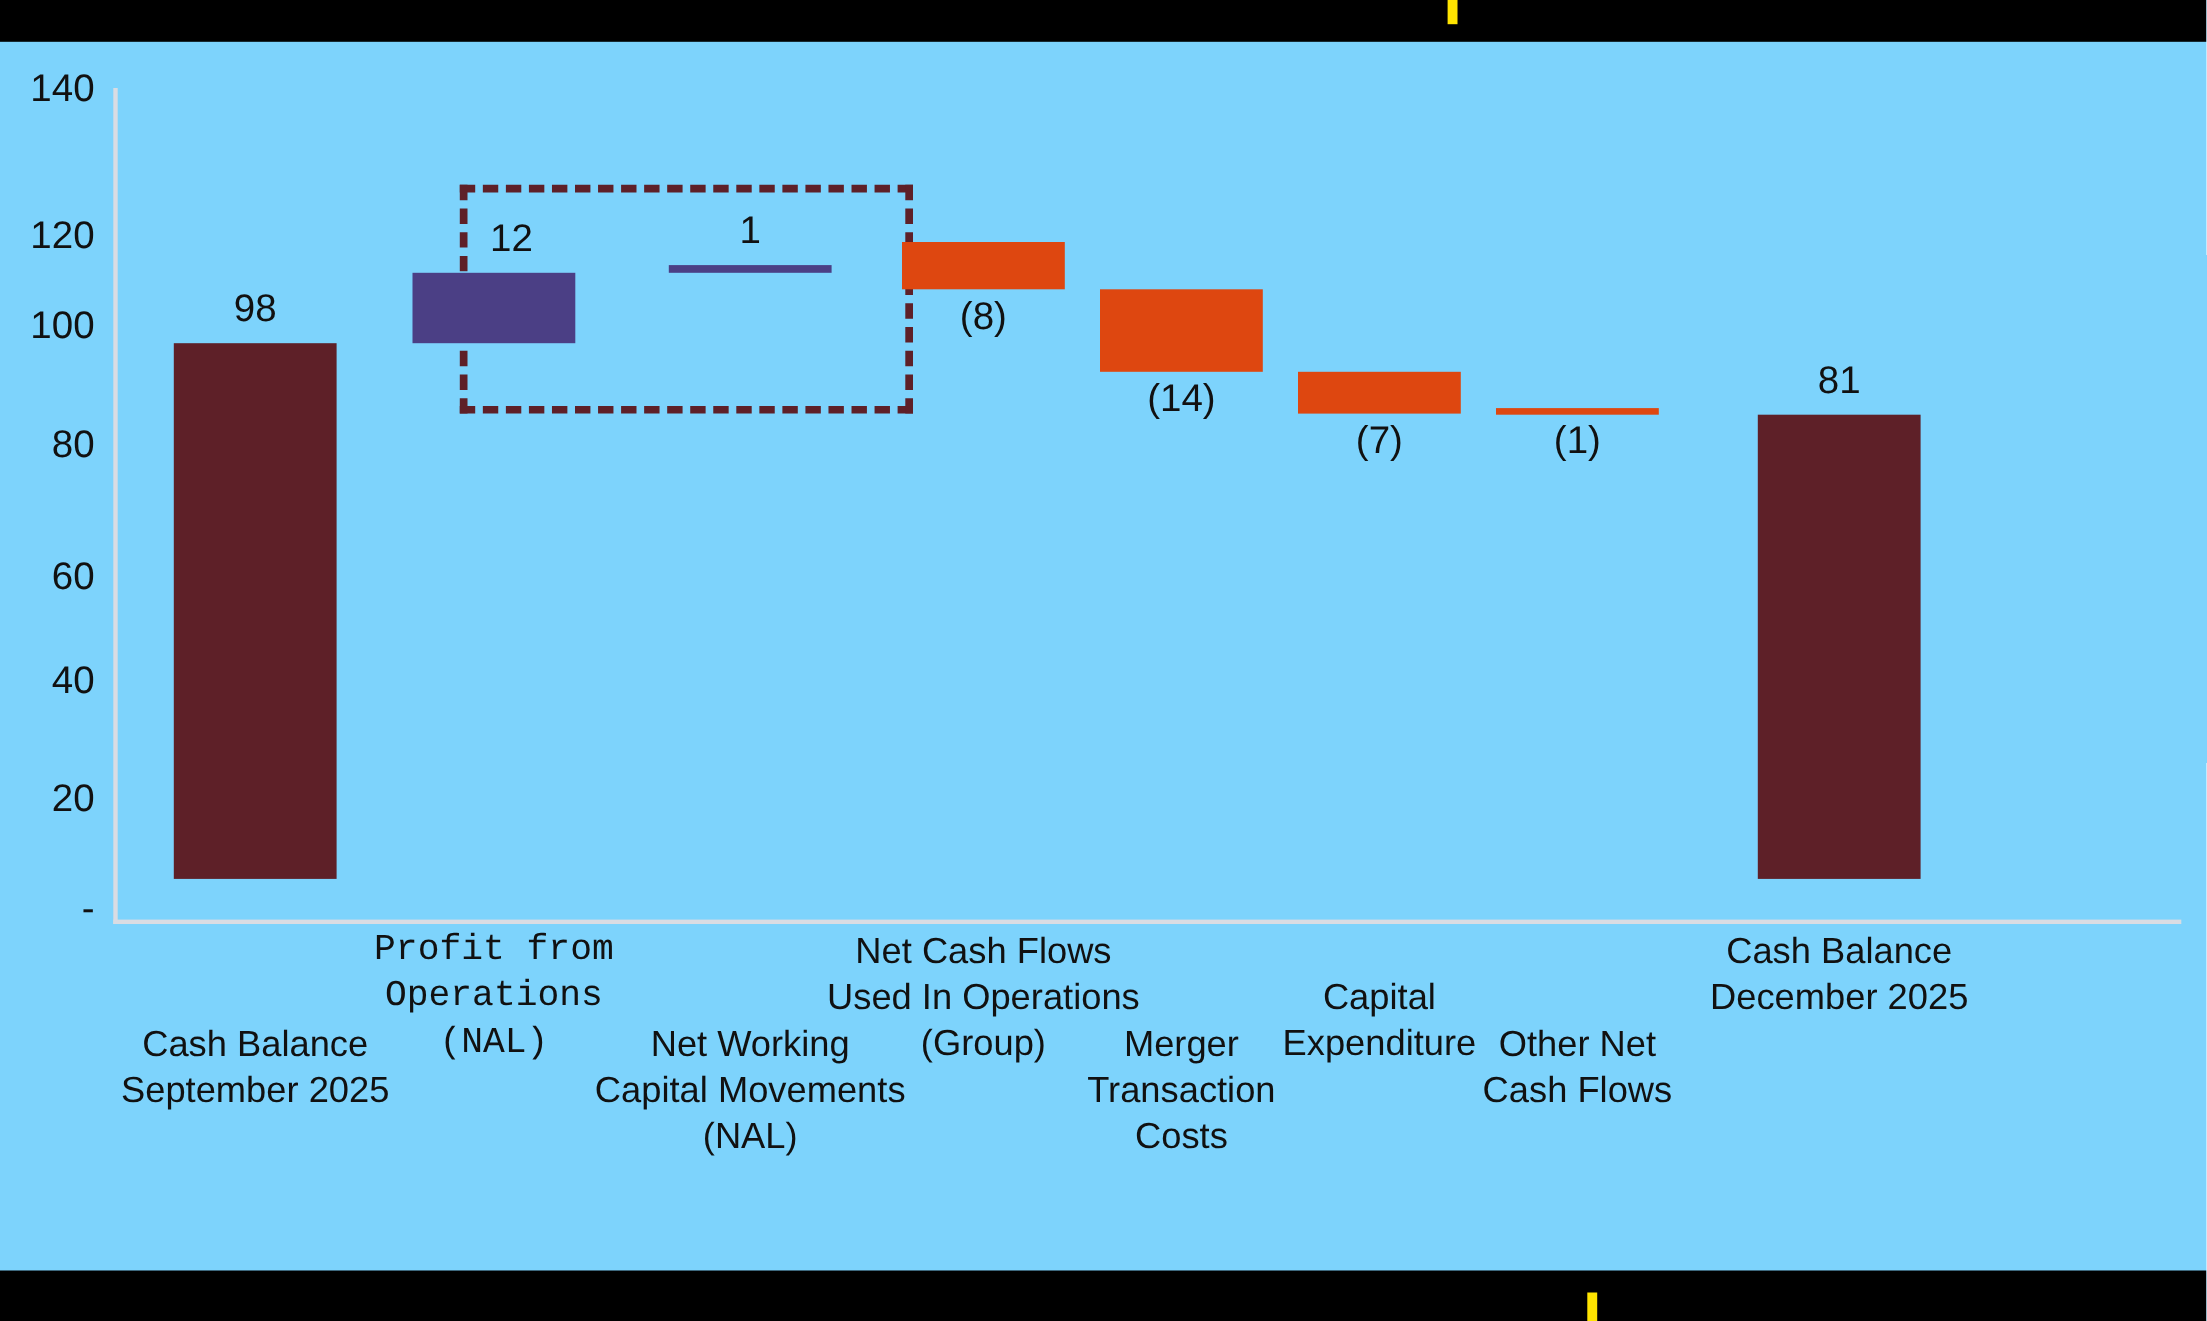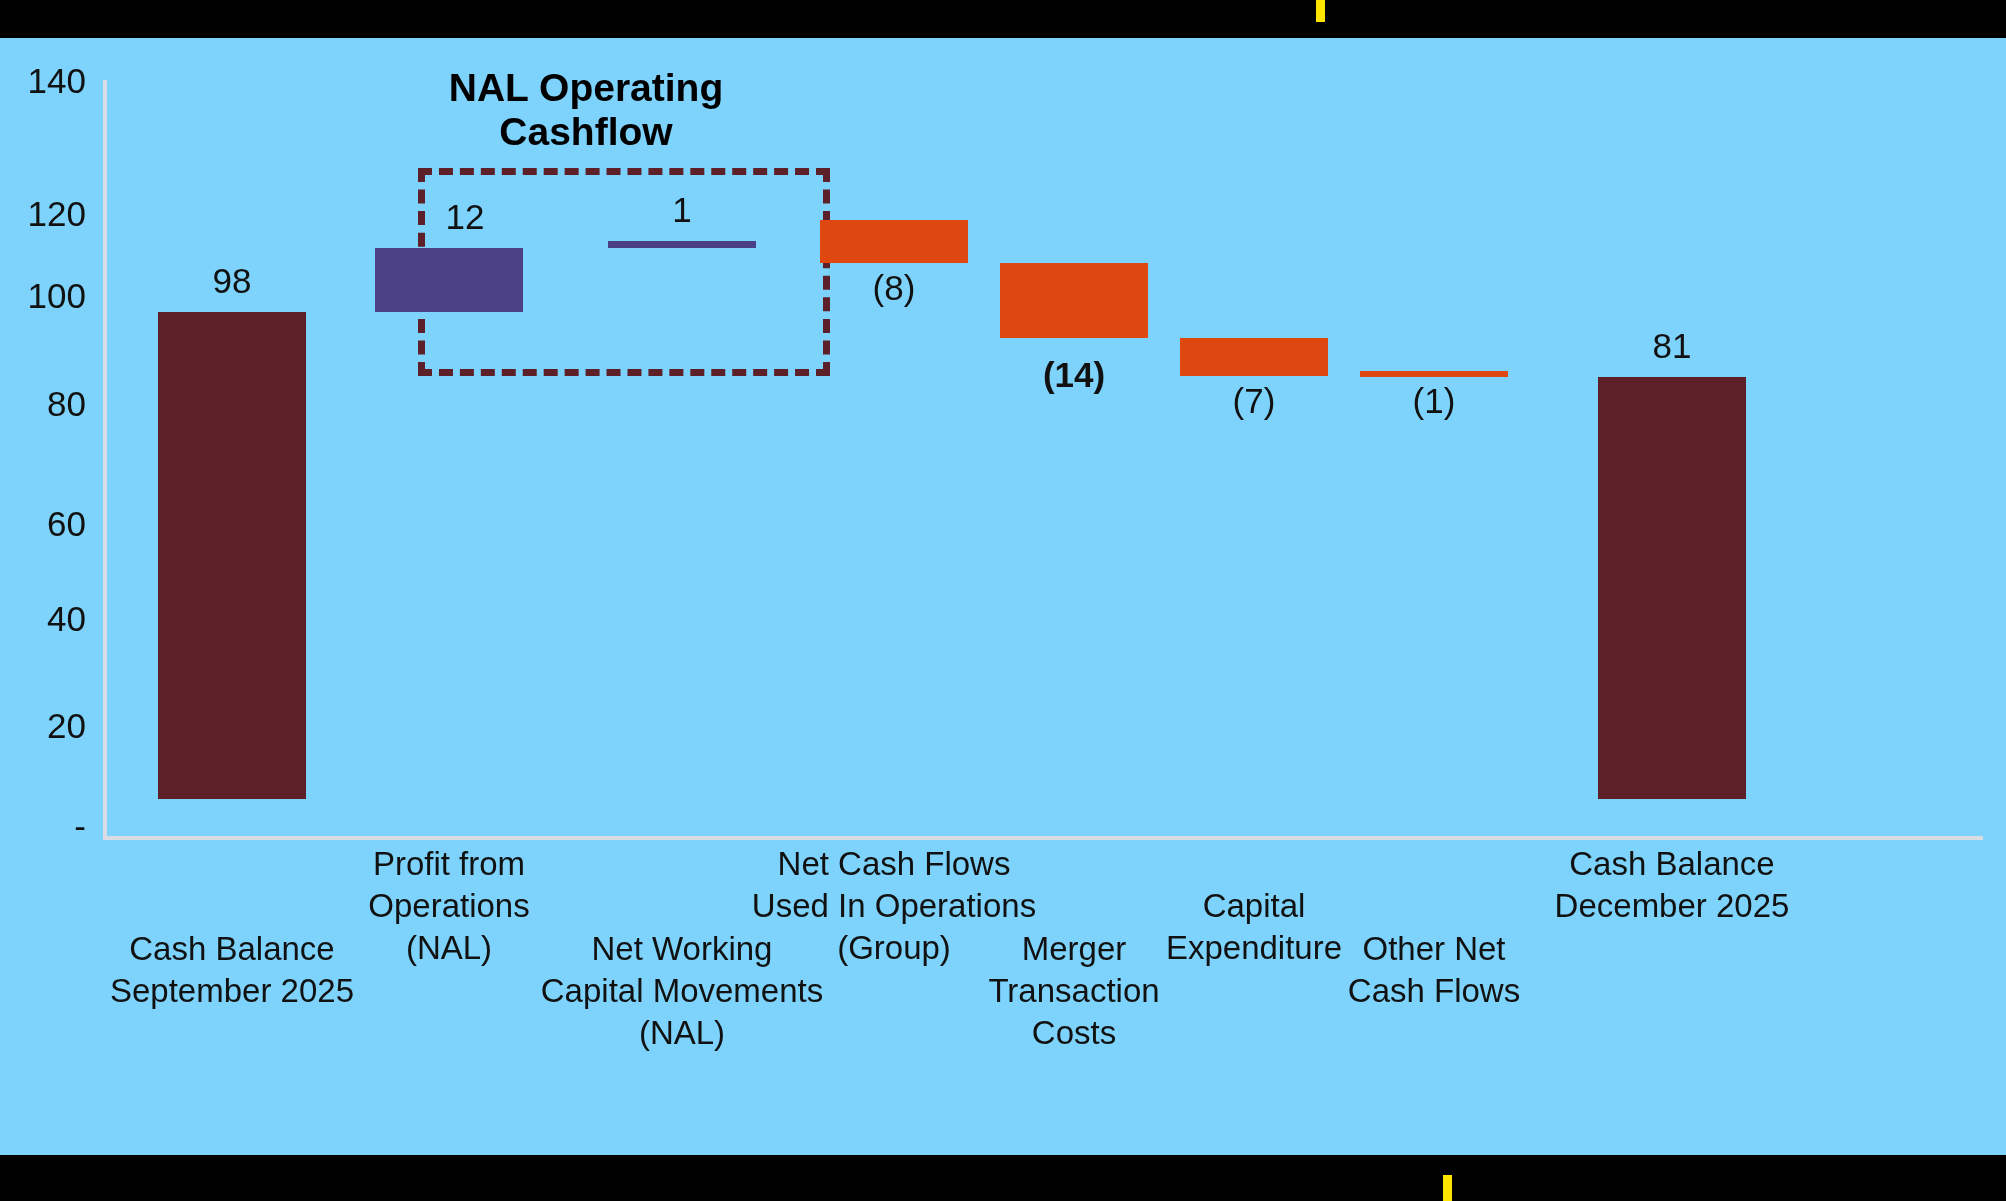--- a/index.html
+++ b/index.html
@@ -133,54 +133,50 @@
 
     <div class="y-tick" style="top:25px;">140</div>
     <div class="y-tick" style="top:133px;margin-top:25px;">120</div>
     <div class="y-tick" style="top:240px;">100</div>
     <div class="y-tick" style="top:348px;">80</div>
     <div class="y-tick" style="top:468px;">60</div>
     <div class="y-tick" style="top:563px;">40</div>
     <div class="y-tick" style="top:670px;">20</div>
     <div class="y-tick" style="top:770px;">-</div>
 
-    <div id="annotation-title" style="left:416px; top:28px; width:340px;">
-      <div>NAL Operating</div>
-      <div>Cashflow</div>
-    </div>
     <div id="annotation-box" style="left:418px; top:130px; width:412px; height:208px;"></div>
 
     <div class="bar total" style="left:158px; top:274px; width:148px; height:487px;"></div>
     <div class="bar-label" style="left:158px; top:225px; width:148px;">98</div>
 
     <div class="bar increase" style="left:375px; top:210px; width:148px; height:64px;"></div>
     <div class="bar-label" style="left:391px; top:161px; width:148px;">12</div>
 
     <div class="bar increase" style="left:608px; top:203px; width:148px; height:7px;"></div>
     <div class="bar-label" style="left:608px; top:154px; width:148px;">1</div>
 
     <div class="bar decrease" style="left:820px; top:182px; width:148px; height:43px;"></div>
     <div class="bar-label" style="left:820px; top:232px; width:148px;">(8)</div>
 
     <div class="bar decrease" style="left:1000px; top:225px; width:148px; height:75px;"></div>
-    <div class="bar-label" style="left:1000px; top:319px; width:148px;font-weight:bold;">(14)</div>
+    <div class="bar-label" style="left:1000px; top:307px; width:148px;">(14)</div>
 
     <div class="bar decrease" style="left:1180px; top:300px; width:148px; height:38px;"></div>
     <div class="bar-label" style="left:1180px; top:345px; width:148px;">(7)</div>
 
     <div class="bar decrease" style="left:1360px; top:333px; width:148px; height:6px;"></div>
     <div class="bar-label" style="left:1360px; top:345px; width:148px;">(1)</div>
 
     <div class="bar total" style="left:1598px; top:339px; width:148px; height:422px;"></div>
     <div class="bar-label" style="left:1598px; top:290px; width:148px;">81</div>
 
     <div class="cat-label" style="left:32px; top:890px; width:400px;">Cash Balance
 September 2025</div>
 
-    <div class="cat-label" style="left:249px; top:805px; width:400px;">Profit from
+    <div class="cat-label" style="left:249px; top:805px; width:400px;font-family:Liberation Mono, monospace;">Profit from
 Operations
 (NAL)</div>
 
     <div class="cat-label" style="left:482px; top:890px; width:400px;">Net Working
 Capital Movements
 (NAL)</div>
 
     <div class="cat-label" style="left:694px; top:805px; width:400px;">Net Cash Flows
 Used In Operations
 (Group)</div>

